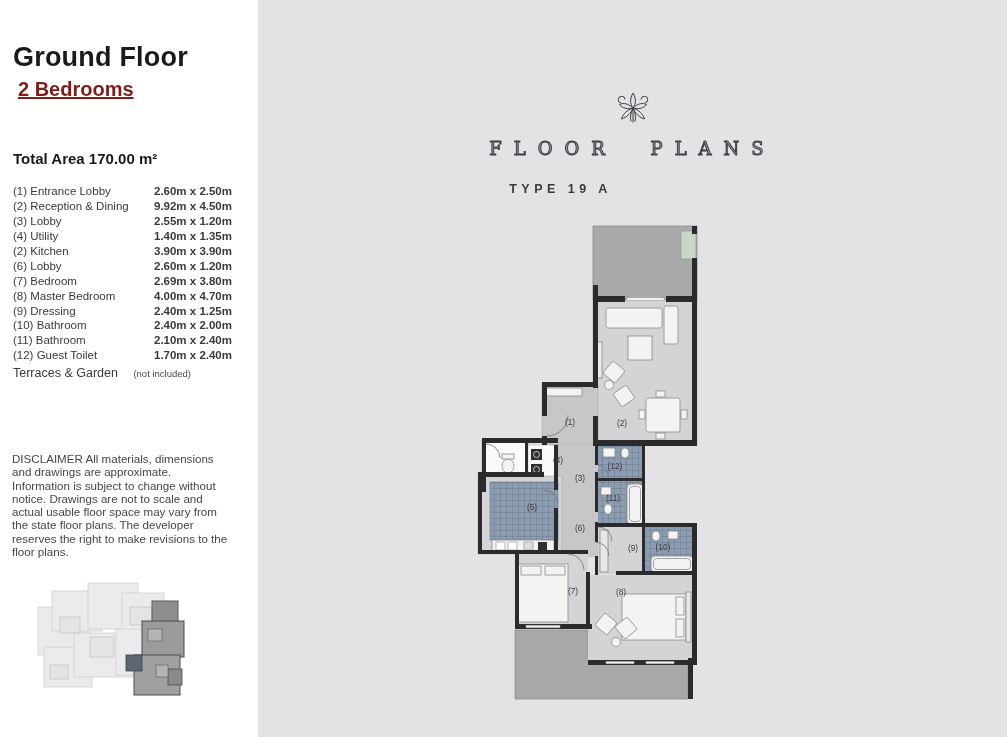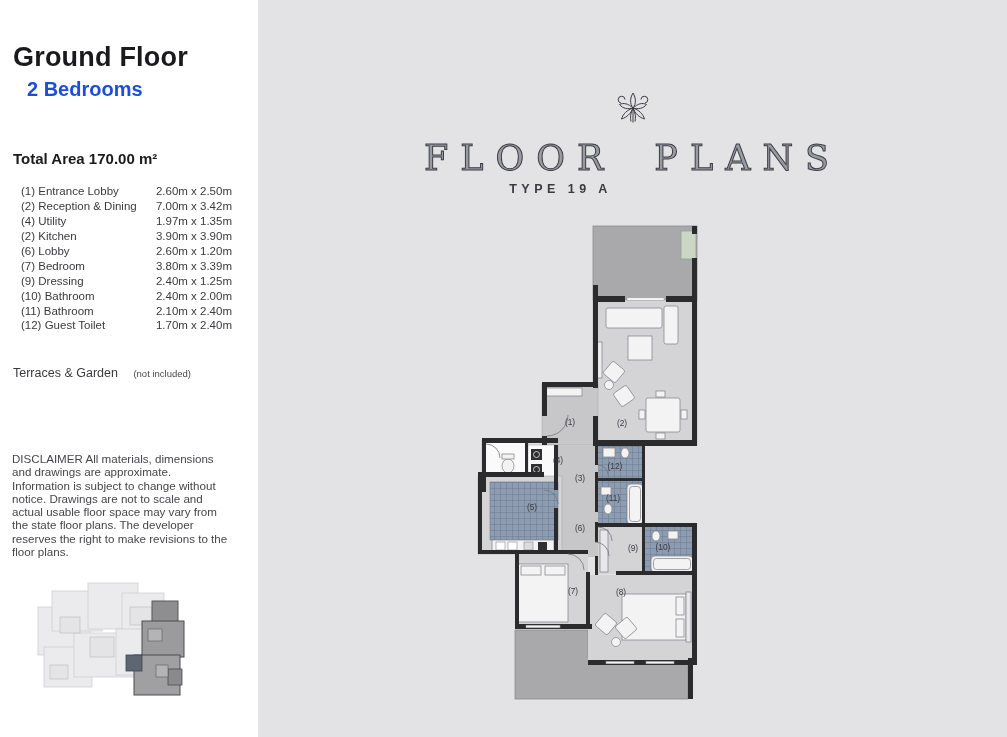--- a/index.html
+++ b/index.html
@@ -5,36 +5,36 @@
   html,body{margin:0;padding:0;}
   body{
     width:1007px;height:737px;position:relative;overflow:hidden;
     background:#ffffff;font-family:"Liberation Sans",sans-serif;
     -webkit-font-smoothing:antialiased;
   }
   .abs{position:absolute;}
 
   
   .page-title{left:13px;top:42px;font-size:27px;font-weight:700;color:#1a1a1c;letter-spacing:.2px;}
-  .page-subtitle{left:27px;top:78px;font-size:20px;font-weight:700;color:#1d4ed8;}
+  .page-subtitle{left:18px;top:78px;font-size:20px;font-weight:700;color:#7f1d1d;text-decoration:underline;}
   .total-area{left:13px;top:150px;font-size:15px;font-weight:700;color:#1a1a1c;}
   .room-list{left:13px;top:184px;width:219px;}
   .room-row{display:flex;justify-content:space-between;height:14.95px;
-    font-size:11.5px;color:#3a3a3e;line-height:14.95px;margin-left:8px;}
-  .room-row .dims{text-align:left;}
+    font-size:11.5px;color:#3a3a3e;line-height:14.95px;}
+  .room-row .dims{text-align:left;font-weight:bold;}
   .terrace-note{left:13px;top:366px;font-size:12.5px;color:#3a3a3e;}
   .terrace-note .suffix{font-size:9.5px;color:#4a4a4e;margin-left:12px;}
   .disclaimer{left:12px;top:452px;width:219px;font-size:11.6px;line-height:13.3px;color:#46464a;}
   .siteplan{left:30px;top:577px;width:182px;height:128px;}
 
   
   .panel{left:258px;top:0;width:749px;height:737px;background:#e3e3e5;}
   .ornament{left:258px;top:90px;width:749px;text-align:center;}
   .fp-title{left:258px;top:138px;width:749px;text-align:center;
-    font-family:"DejaVu Serif",serif;font-size:35px;letter-spacing:12px;word-spacing:16px;
+    font-family:"DejaVu Serif",serif;font-size:18px;letter-spacing:12px;word-spacing:16px;
     color:#9a9aa2;-webkit-text-stroke:1px #3c3c44;white-space:nowrap;}
   .fp-sub{left:258px;top:182px;width:605px;text-align:center;
     font-size:12.5px;font-weight:700;letter-spacing:4.5px;color:#3a3a40;}
   .planwrap{left:470px;top:212px;width:240px;height:495px;}
   svg text{font-family:"Liberation Sans",sans-serif;}
 </style>
 </head>
 <body>
 
 <div class="abs panel"></div>
@@ -43,37 +43,45 @@
 <div class="abs page-subtitle">2 Bedrooms</div>
 <div class="abs total-area">Total Area 170.00 m²</div>
 
 <div class="abs room-list">
   <div class="room-row">
       <span>(1) Entrance Lobby</span>
       <span class="dims">2.60m x 2.50m</span>
     </div>
   <div class="room-row">
       <span>(2) Reception &amp; Dining</span>
-      <span class="dims">7.00m x 3.42m</span>
+      <span class="dims">9.92m x 4.50m</span>
+    </div>
+  <div class="room-row">
+      <span>(3) Lobby</span>
+      <span class="dims">2.55m x 1.20m</span>
     </div>
   <div class="room-row">
       <span>(4) Utility</span>
-      <span class="dims">1.97m x 1.35m</span>
+      <span class="dims">1.40m x 1.35m</span>
     </div>
   <div class="room-row">
       <span>(2) Kitchen</span>
       <span class="dims">3.90m x 3.90m</span>
     </div>
   <div class="room-row">
       <span>(6) Lobby</span>
       <span class="dims">2.60m x 1.20m</span>
     </div>
   <div class="room-row">
       <span>(7) Bedroom</span>
-      <span class="dims">3.80m x 3.39m</span>
+      <span class="dims">2.69m x 3.80m</span>
+    </div>
+  <div class="room-row">
+      <span>(8) Master Bedroom</span>
+      <span class="dims">4.00m x 4.70m</span>
     </div>
   <div class="room-row">
       <span>(9) Dressing</span>
       <span class="dims">2.40m x 1.25m</span>
     </div>
   <div class="room-row">
       <span>(10) Bathroom</span>
       <span class="dims">2.40m x 2.00m</span>
     </div>
   <div class="room-row">

